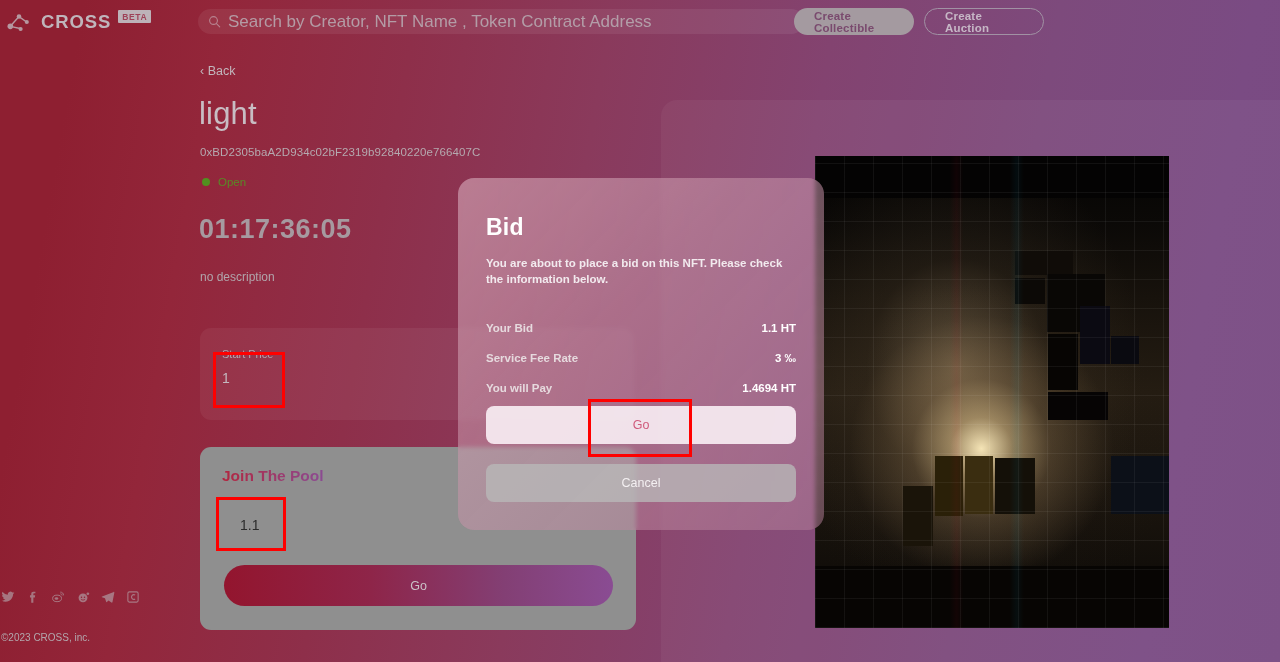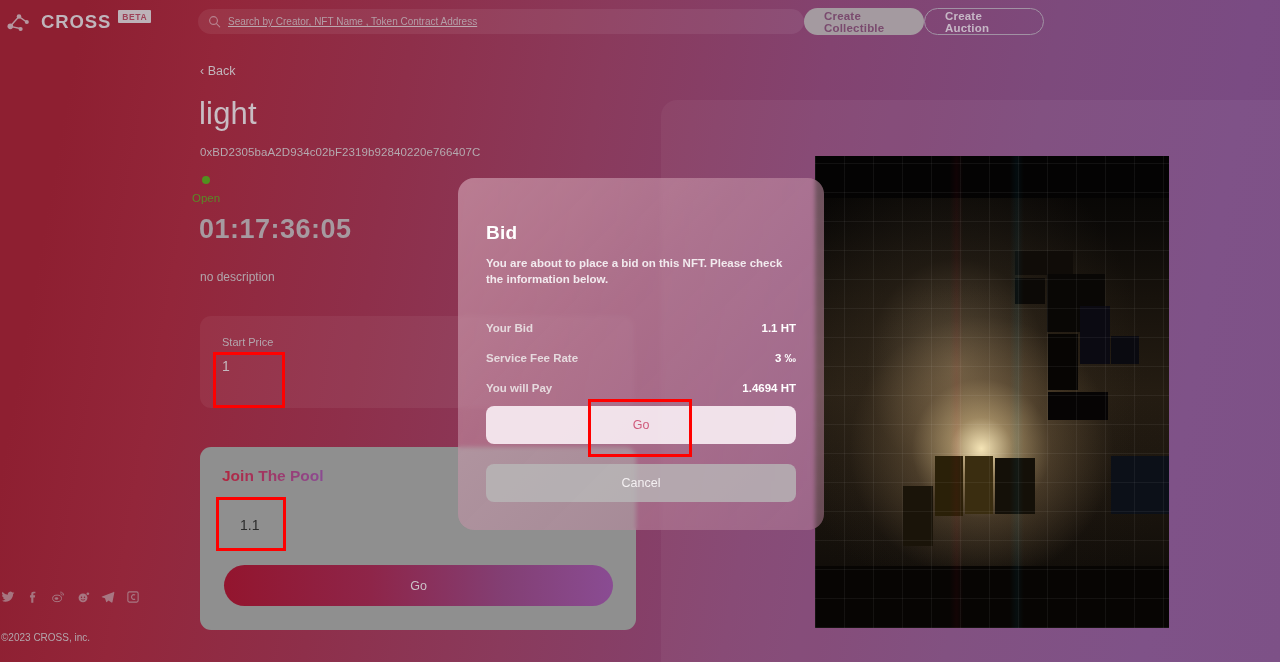--- a/index.html
+++ b/index.html
@@ -55,29 +55,28 @@
     width: 606px; height: 25px;
     background: rgba(255,255,255,0.07);
     border-radius: 13px;
     display: flex; align-items: center;
     padding-left: 10px; gap: 7px;
   }
   .search-icon { width: 13px; height: 13px; opacity: .55; flex: none; }
   .search-input {
     background: transparent; border: none; outline: none;
     font-family: "Liberation Sans", sans-serif;
-    font-size: 10px; color: #c3bbc0;
+    font-size: 17px; color: #c3bbc0;
     width: 100%;
-    text-decoration: underline;
   }
   .search-input::placeholder { color: #b9adb4; opacity: .85; }
 
   .header-btns {
     position: absolute; right: 0; top: 8px;
-    display: flex; align-items: center; gap: 0;
+    display: flex; align-items: center; gap: 10px;
   }
   .btn-pill {
     height: 27px; border-radius: 14px;
     display: flex; align-items: center; justify-content: center;
     font-size: 11.5px; font-weight: bold;
     letter-spacing: .2px;
     cursor: pointer;
     padding: 0 20px;
   }
   .btn-collectible {
@@ -98,41 +97,41 @@
   .title {
     position: absolute; left: 199px; top: 96px;
     font-size: 31px; font-weight: normal; color: #c8bdc3;
     letter-spacing: .2px;
   }
   .address {
     position: absolute; left: 200px; top: 146px;
     font-size: 11.5px; color: #b5a9af; letter-spacing: .1px;
   }
   .status-row {
-    position: absolute; left: 192px; top: 176px;
-    display: flex; align-items: center; gap: 8px; flex-direction: column;
+    position: absolute; left: 202px; top: 176px;
+    display: flex; align-items: center; gap: 8px;
   }
   .status-dot {
     width: 8px; height: 8px; border-radius: 50%;
     background: #51901f;
   }
   .status-text { font-size: 11.5px; color: #598a26; }
   .timer {
     position: absolute; left: 199px; top: 214px;
     font-size: 27px; font-weight: bold; color: #a69aa0;
     letter-spacing: .5px;
   }
   .desc {
     position: absolute; left: 200px; top: 270px;
     font-size: 12px; color: #b1a5ab;
   }
 
   
   .price-card {
-    position: absolute; left: 200px; top: 316px;
+    position: absolute; left: 200px; top: 328px;
     width: 434px; height: 92px;
     background: rgba(255,255,255,0.055);
     border-radius: 11px;
   }
   .price-label {
     position: absolute; left: 22px; top: 20px;
     font-size: 11px; color: #b3a7ae;
   }
   .price-value {
     position: absolute; left: 22px; top: 42px;
@@ -219,22 +218,22 @@
     width: 366px; height: 352px;
     border-radius: 16px;
     background: linear-gradient(135deg,
         rgba(214,170,186,0.62) 0%,
         rgba(200,150,170,0.56) 40%,
         rgba(178,126,152,0.52) 100%);
     backdrop-filter: blur(2px);
     z-index: 10;
   }
   .modal-title {
-    position: absolute; left: 28px; top: 44px;
-    font-size: 19px; font-weight: bold; color: #ffffff;
+    position: absolute; left: 28px; top: 36px;
+    font-size: 23px; font-weight: bold; color: #ffffff;
     letter-spacing: .2px;
   }
   .modal-desc {
     position: absolute; left: 28px; top: 77px;
     width: 310px;
     font-size: 11.5px; font-weight: bold;
     color: #f2eaee; line-height: 1.42;
   }
   .modal-rows {
     position: absolute; left: 28px; top: 135px;

